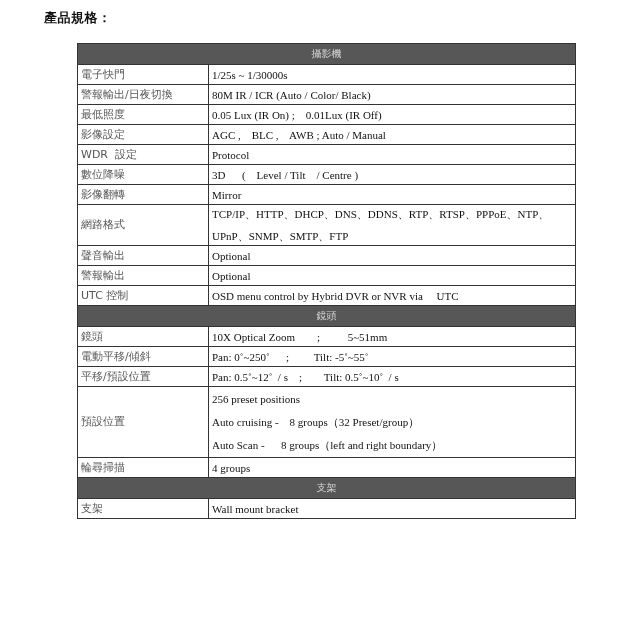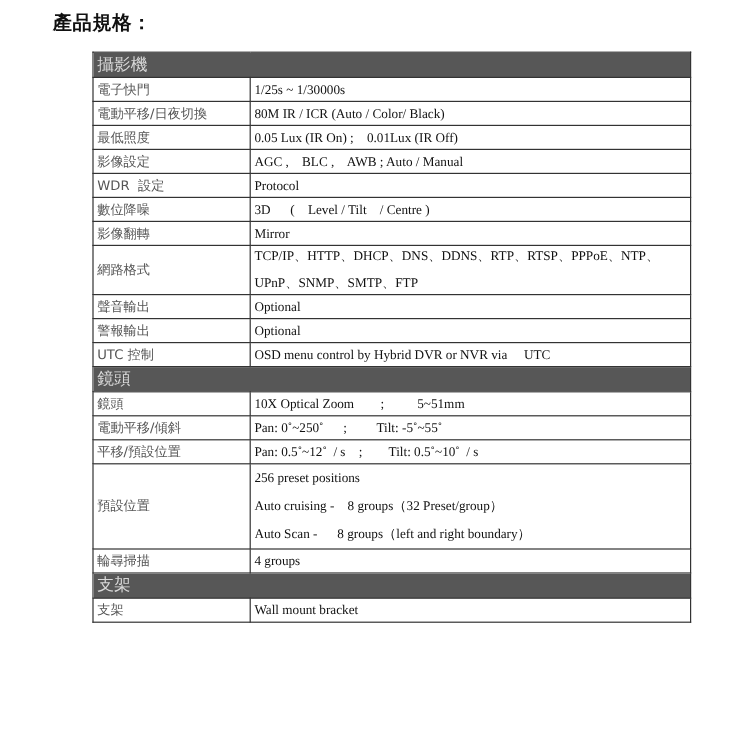--- a/index.html
+++ b/index.html
@@ -1,27 +1,27 @@
 <!DOCTYPE html>
 <html><head>
 <meta charset="utf-8">
 <style>
   html, body { margin:0; padding:0; background:#ffffff; }
   body { width:620px; height:620px; position:relative; overflow:hidden;
          font-family: "DejaVu Serif", "Liberation Serif", serif; color:#111; }
   .title { position:absolute; left:44px; top:9px; font-family:"DejaVu Sans", sans-serif;
-           font-weight:bold; font-size:16px; color:#111; letter-spacing:0.5px; }
+           font-weight:bold; font-size:13px; color:#111; letter-spacing:0.5px; }
   table.spec { position:absolute; left:77px; top:43px; width:498px;
                border-collapse:collapse; table-layout:fixed; }
   table.spec td { border:1px solid #333; padding:0 3px; font-size:11px; line-height:12px;
                   vertical-align:middle; white-space:nowrap; overflow:hidden; }
   table.spec col.c1 { width:131px; }
   table.spec col.c2 { width:367px; }
   tr.section td { background:#575757; color:#d8d8d8; height:20px;
-                  font-family:"DejaVu Sans", sans-serif; font-size:14px; }
+                  font-family:"DejaVu Sans", sans-serif; font-size:10px;text-align:center; }
   td.label { color:#555; font-family:"DejaVu Sans", sans-serif; font-size:11px; }
   td.value { color:#111; font-family:"Liberation Serif", serif; font-size:11.5px; }
   tr.r1 td { height:19px; }
   tr.r2 td { height:40px;margin-left:12px; }
   tr.r2b td { height:49px; }
   tr.r3 td { height:70px;border-radius:19px; }
   .line { display:block; line-height:12px; }
   .multi2 .line + .line { margin-top:10px; }
   .multi2b .line + .line { margin-top:8px; }
   .multi3 .line + .line { margin-top:11px; }
@@ -39,21 +39,21 @@
   <tbody>
 
     <tr class="section">
       <td colspan="2">攝影機</td>
     </tr>
     <tr class="r1">
       <td class="label">電子快門</td>
       <td class="value">1/25s ~ 1/30000s</td>
     </tr>
     <tr class="r1">
-      <td class="label">電動平移/日夜切換</td>
+      <td class="label">警報輸出/日夜切換</td>
       <td class="value">80M IR / ICR (Auto / Color/ Black)</td>
     </tr>
     <tr class="r1">
       <td class="label">最低照度</td>
       <td class="value" style="white-space:pre">0.05 Lux (IR On) ;    0.01Lux (IR Off)</td>
     </tr>
     <tr class="r1">
       <td class="label">影像設定</td>
       <td class="value" style="white-space:pre">AGC ,    BLC ,    AWB ; Auto / Manual</td>
     </tr>

